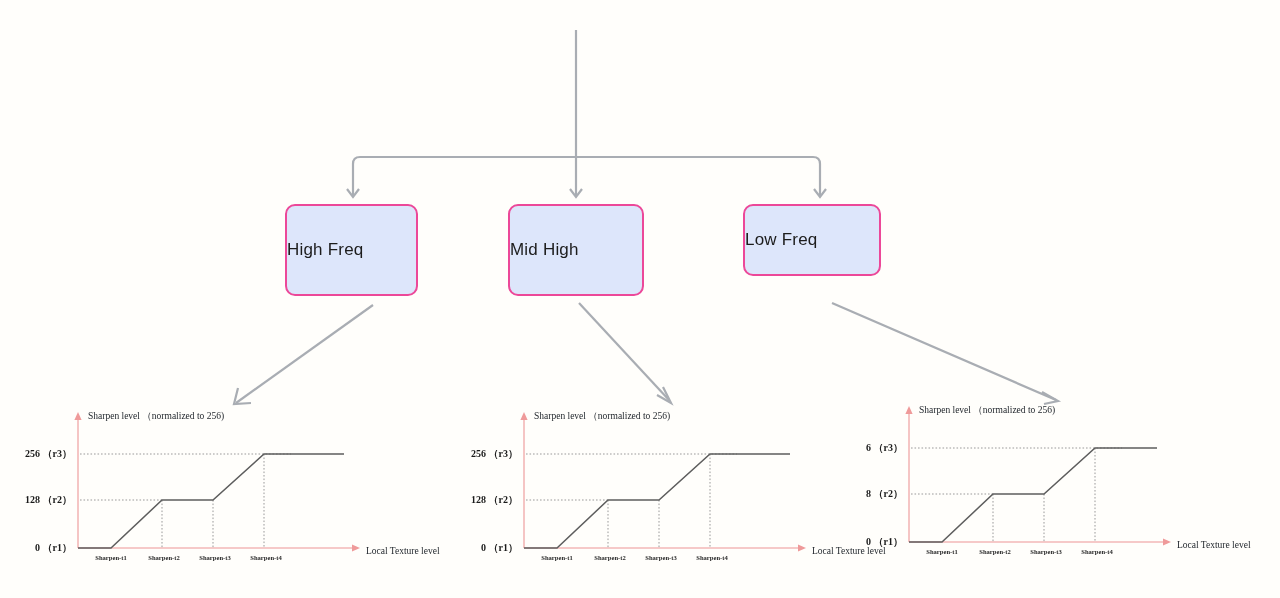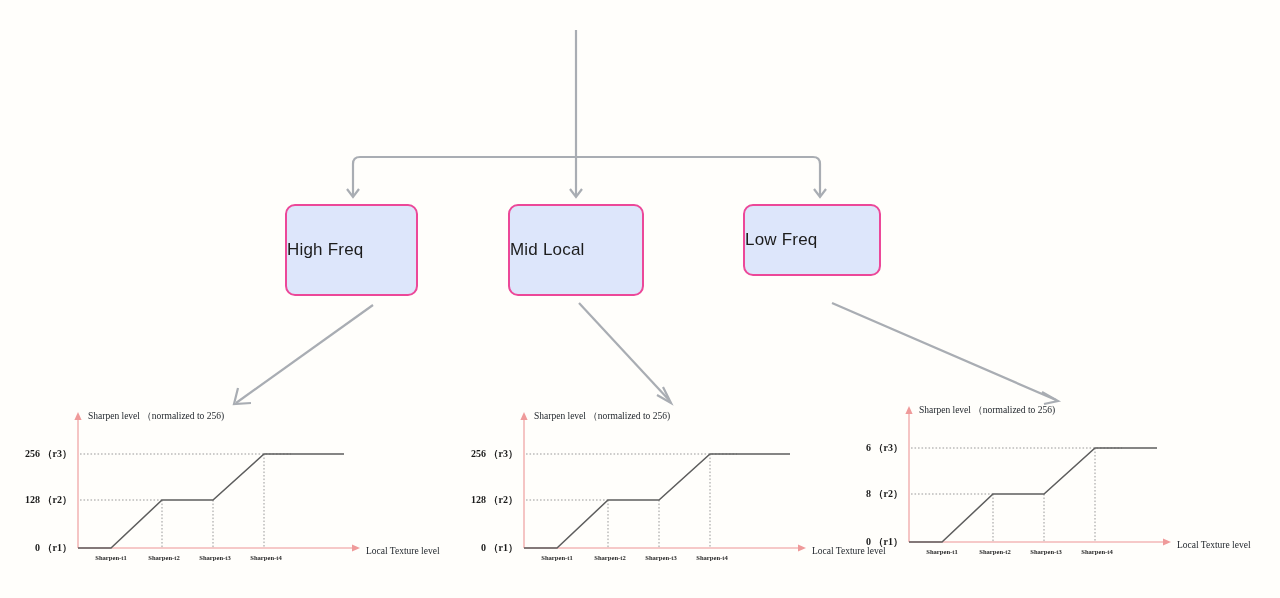--- a/index.html
+++ b/index.html
@@ -102,21 +102,21 @@
 
     <path class="connector" d="M 832 303 L 1056 400"></path>
     <path class="connector-head" d="M 1042 392 L 1058 401 L 1044 404"></path>
   </svg>
 
   <div class="freq-box" style="left:285px; top:204px; width:133px; height:92px;">
     <span class="freq-box-label">High Freq</span>
   </div>
 
   <div class="freq-box" style="left:508px; top:204px; width:136px; height:92px;">
-    <span class="freq-box-label">Mid Local</span>
+    <span class="freq-box-label">Mid High</span>
   </div>
 
   <div class="freq-box" style="left:743px; top:204px; width:138px; height:72px;">
     <span class="freq-box-label">Low Freq</span>
   </div>
 
   <div class="chart" style="left:14px; top:406px; width:430px; height:170px;">
     <svg viewBox="0 0 430 170" width="430" height="170">
 
       <path class="axis-line" d="M 64 142 L 64 12"></path>

